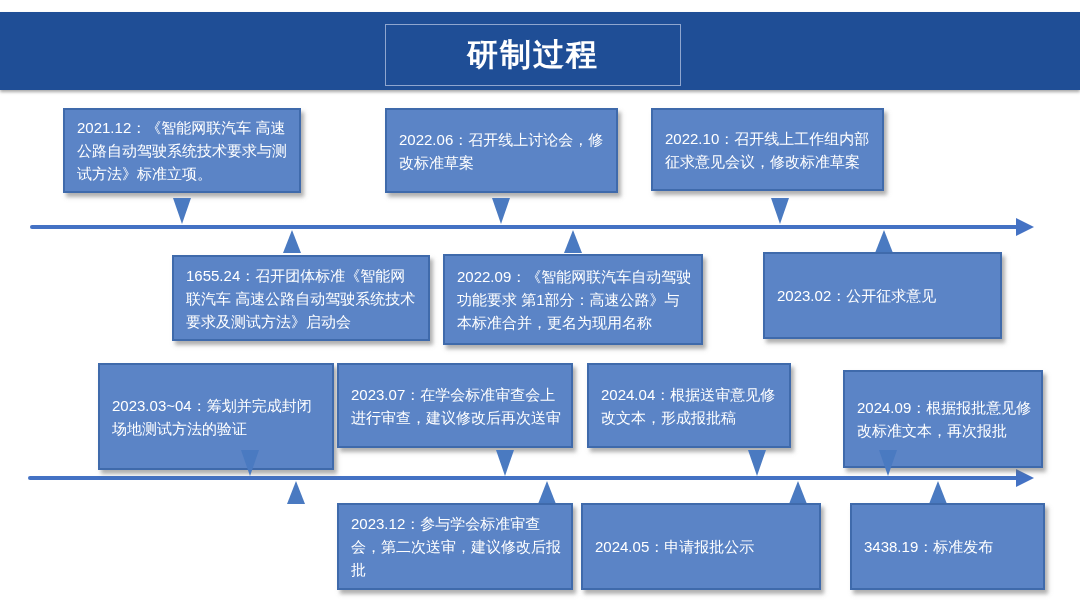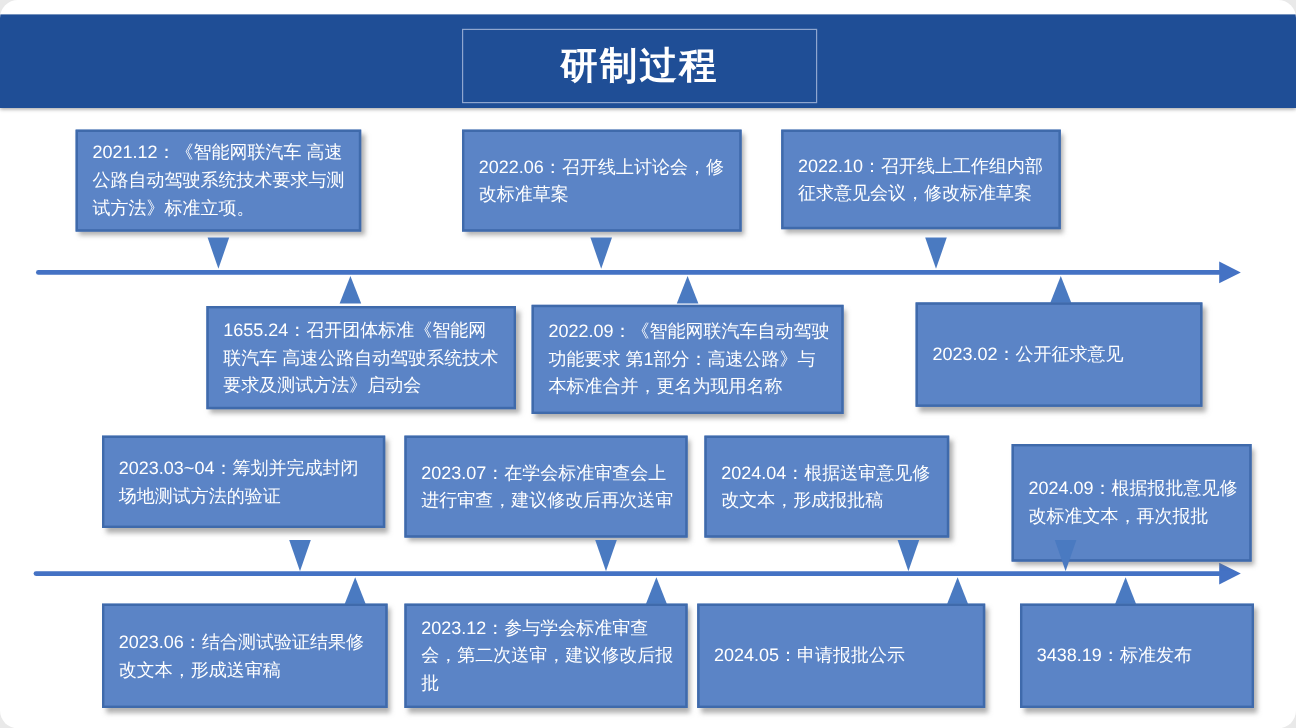--- a/index.html
+++ b/index.html
@@ -1,20 +1,19 @@
 <!DOCTYPE html>
 <html><head>
 <meta charset="utf-8">
 <style>
   html,body { margin:0; padding:0; background:#e9e9e9; }
   .canvas {
     position:relative; width:1080px; height:607px; background:#ffffff;
     font-family:"Liberation Sans","DejaVu Sans",sans-serif; overflow:hidden;
     margin:0 auto;
-    border-radius:15px;
   }
   
   .header-bar {
     position:absolute; left:0; top:12px; width:1080px; height:78px;
     background:#1f4e96; box-shadow:0 2px 3px rgba(0,0,0,0.35);
   }
   .title-box {
     position:absolute; left:385px; top:12px; width:294px; height:60px;
     border:1px solid #8fa6cf; display:flex; align-items:center; justify-content:center;
   }
@@ -88,21 +87,21 @@
   <div class="tbox" style="left:443px;top:254px;width:260px;height:91px">
     <div class="tbox-text"><span>2022.09：</span><span>《智能网联汽车自动驾驶功能要求 第1部分：高速公路》与本标准合并，更名为现用名称</span></div>
   </div>
   <div class="tbox" style="left:763px;top:252px;width:239px;height:87px">
     <div class="tbox-text"><span>2023.02：</span><span>公开征求意见</span></div>
   </div>
 
   <div class="axis" style="left:28px;top:476px;width:990px"></div>
   <div class="axis-arrowhead" style="left:1016px;top:469px"></div>
 
-  <div class="tbox" style="left:85px;top:363px;width:236px;height:77px">
+  <div class="tbox" style="left:98px;top:363px;width:236px;height:107px">
     <div class="tbox-text"><span>2023.03~04：</span><span>筹划并完成封闭场地测试方法的验证</span></div>
   </div>
   <div class="tbox" style="left:337px;top:363px;width:236px;height:85px">
     <div class="tbox-text"><span>2023.07：</span><span>在学会标准审查会上进行审查，建议修改后再次送审</span></div>
   </div>
   <div class="tbox" style="left:587px;top:363px;width:204px;height:85px">
     <div class="tbox-text"><span>2024.04：</span><span>根据送审意见修改文本，形成报批稿</span></div>
   </div>
   <div class="tbox" style="left:843px;top:370px;width:200px;height:98px">
     <div class="tbox-text"><span>2024.09：</span><span>根据报批意见修改标准文本，再次报批</span></div>
@@ -110,23 +109,20 @@
 
   <div class="tri down" style="left:241px;top:450px"></div>
   <div class="tri down" style="left:496px;top:450px"></div>
   <div class="tri down" style="left:748px;top:450px"></div>
   <div class="tri down" style="left:879px;top:450px"></div>
   <div class="tri up" style="left:287px;top:481px"></div>
   <div class="tri up" style="left:538px;top:481px"></div>
   <div class="tri up" style="left:789px;top:481px"></div>
   <div class="tri up" style="left:929px;top:481px"></div>
 
-  <div class="tbox" style="left:85px;top:503px;width:238px;height:87px">
-    <div class="tbox-text"><span>2023.06：</span><span>结合测试验证结果修改文本，形成送审稿</span></div>
-  </div>
   <div class="tbox" style="left:337px;top:503px;width:236px;height:87px">
     <div class="tbox-text"><span>2023.12：</span><span>参与学会标准审查会，第二次送审，建议修改后报批</span></div>
   </div>
   <div class="tbox" style="left:581px;top:503px;width:240px;height:87px">
     <div class="tbox-text"><span>2024.05：</span><span>申请报批公示</span></div>
   </div>
   <div class="tbox" style="left:850px;top:503px;width:195px;height:87px">
     <div class="tbox-text"><span>3438.19：</span><span>标准发布</span></div>
   </div>
 

